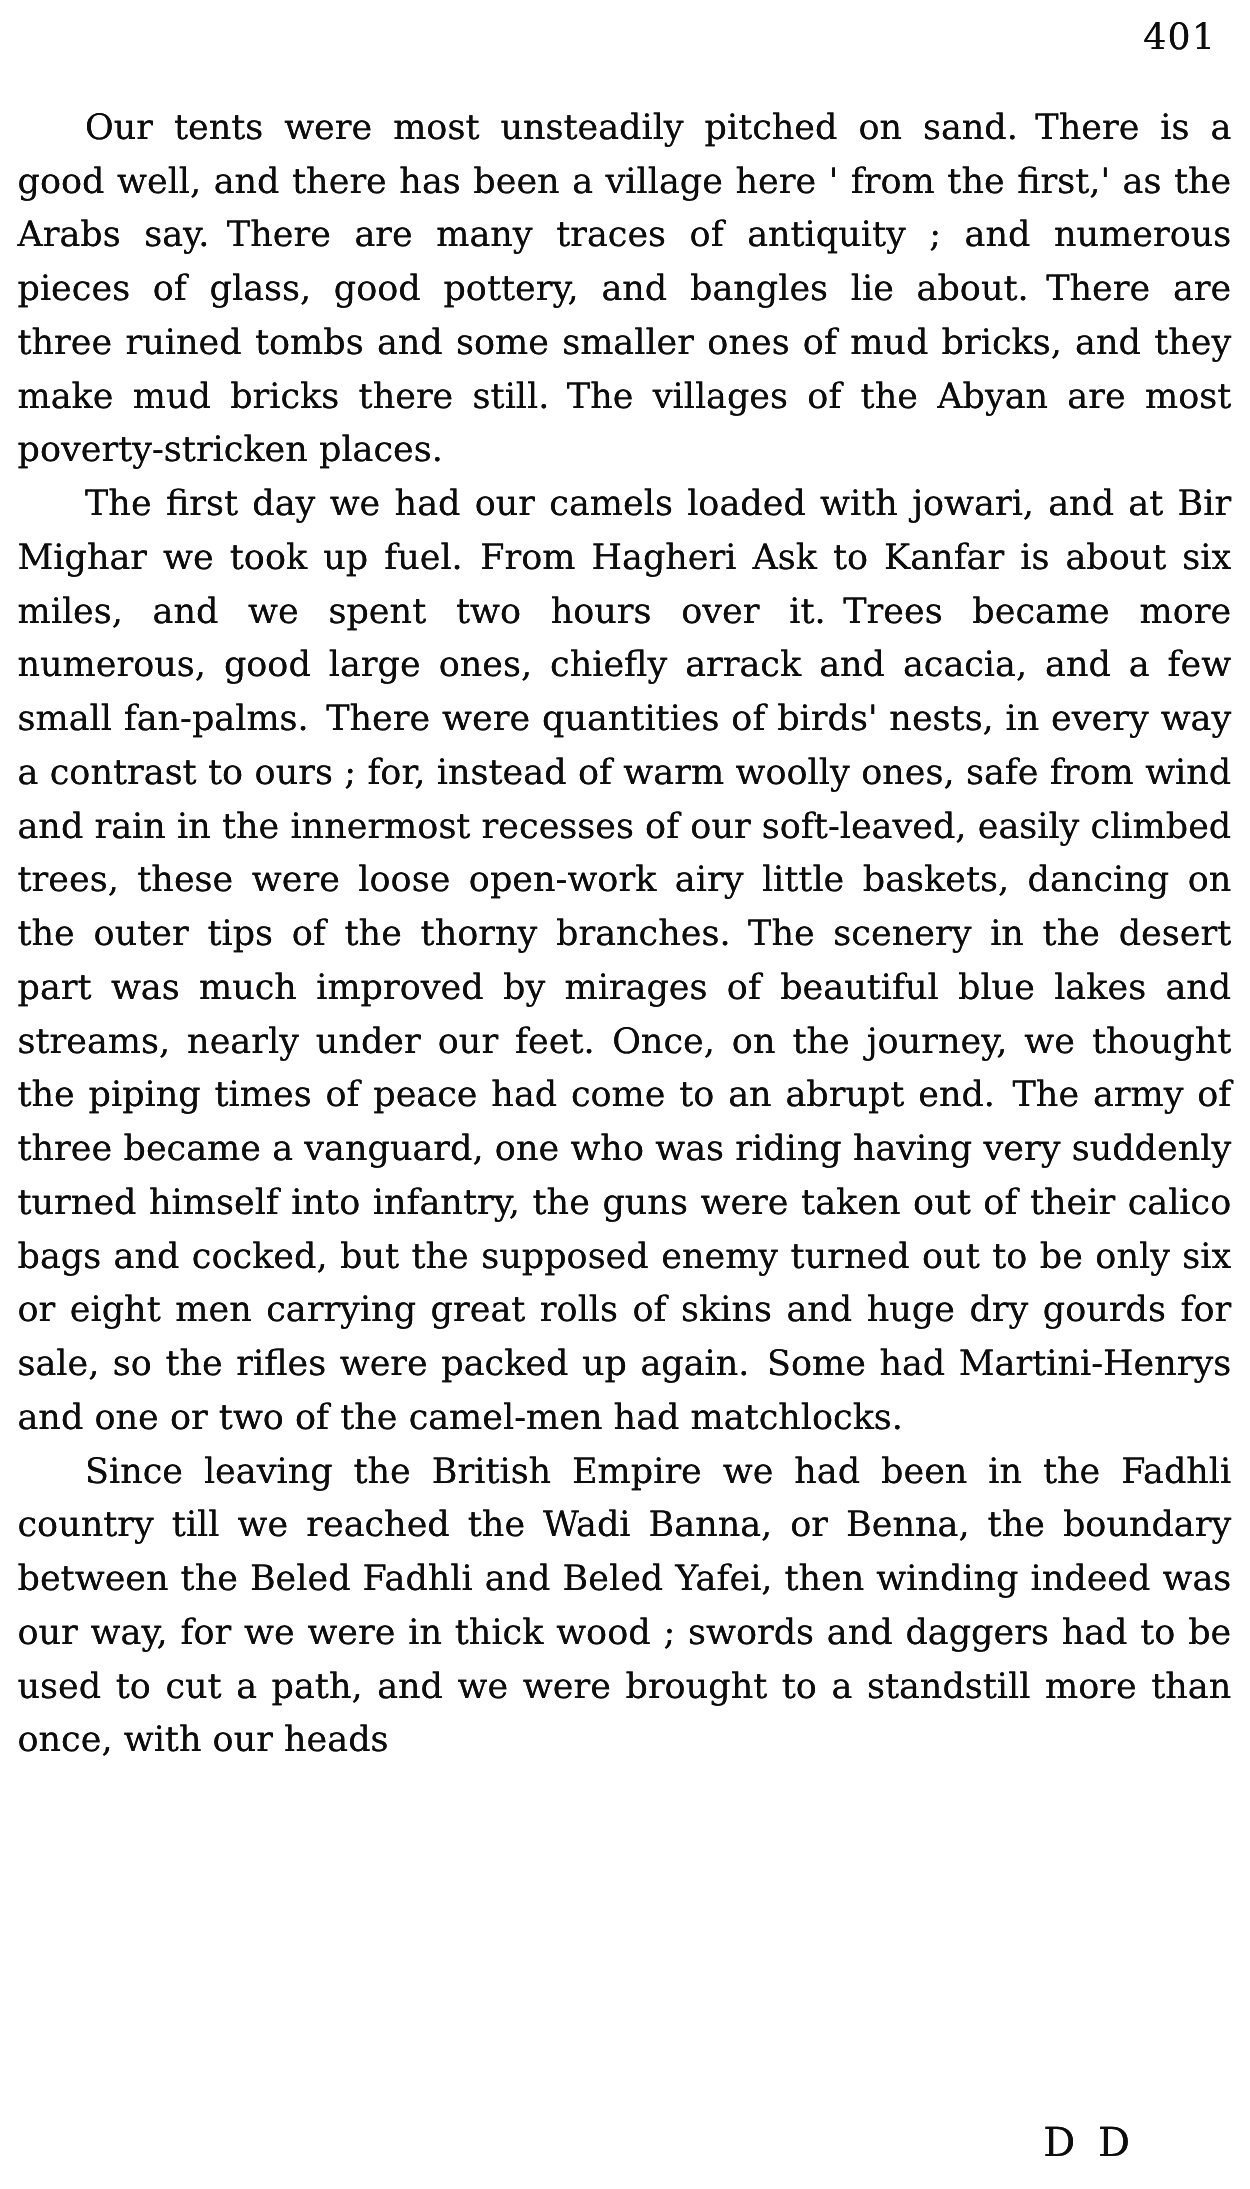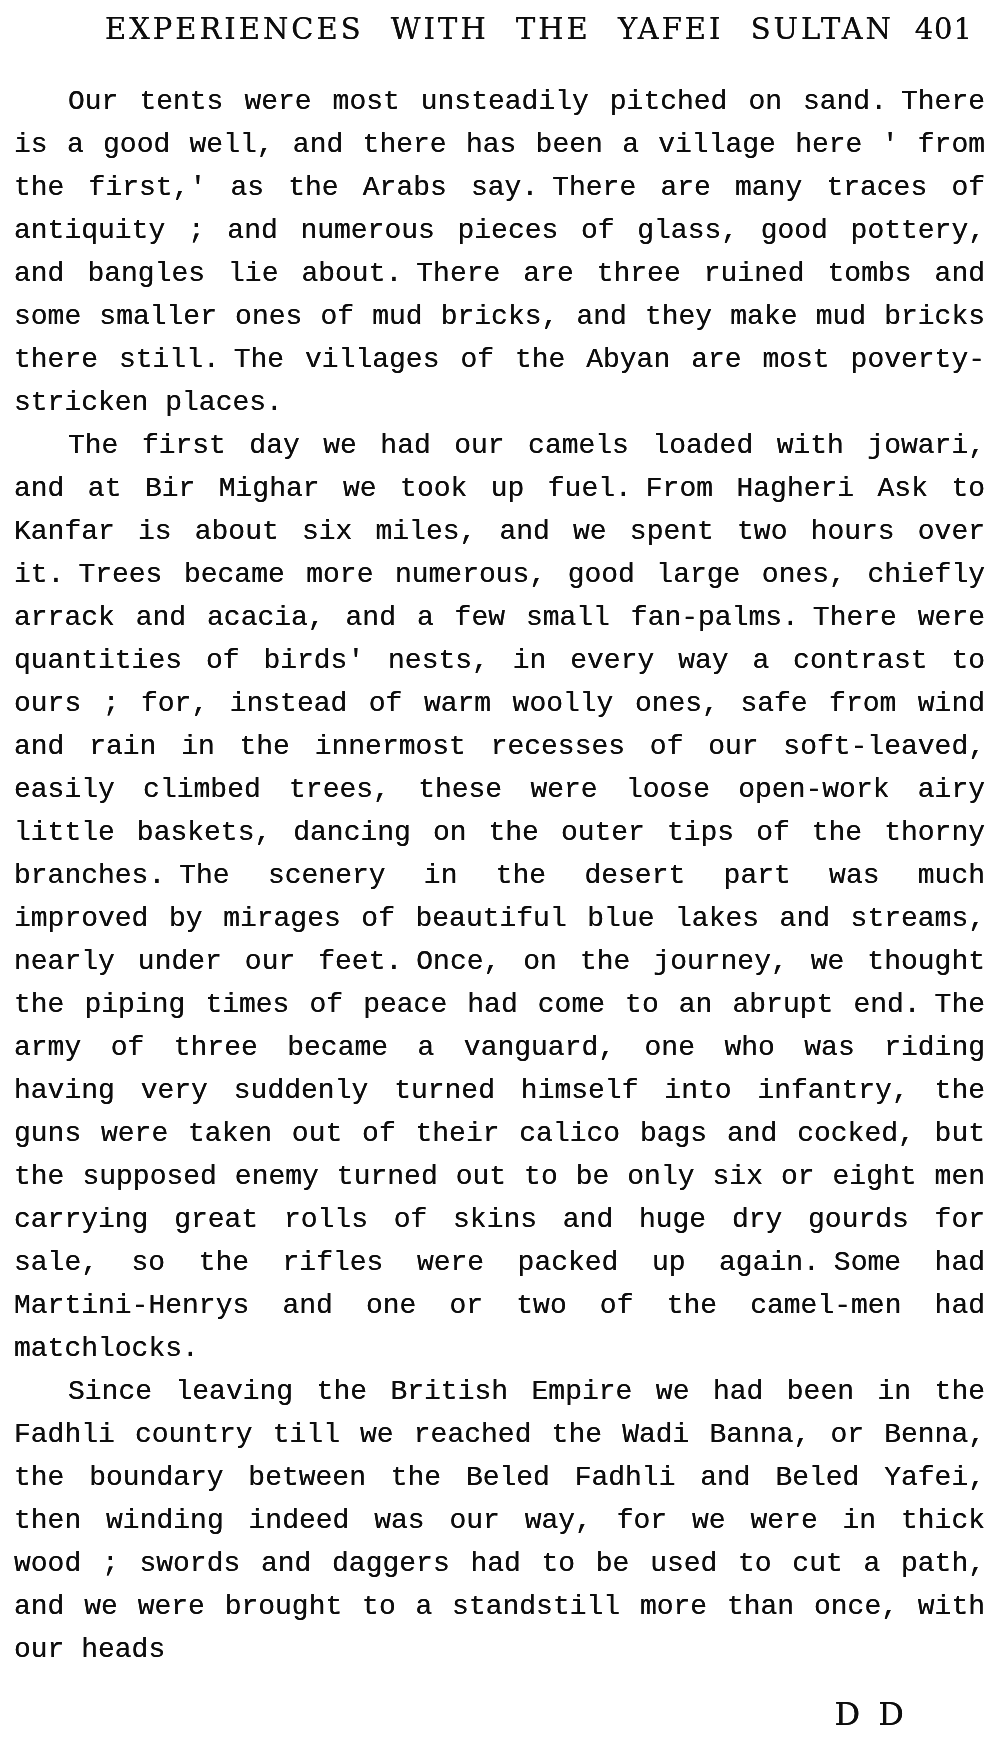--- a/index.html
+++ b/index.html
@@ -38,42 +38,40 @@
     letter-spacing: 1px;
     word-spacing: normal;
     text-align: right;
   }
   .page-body {
     margin: 24px 15px 0 14px;
     font-size: 28px;
     line-height: 43px;
     text-align: justify;
     text-shadow: 0 0 0.4px currentColor;
-    font-family: Liberation Mono, monospace;
   }
   .page-body p {
     margin: 0;
     text-indent: 54px;
   }
   .printer-signature {
     position: absolute;
     right: 92px;
     bottom: 18px;
     font-size: 32px;
     letter-spacing: 4px;
     text-shadow: 0 0 0.5px currentColor;
   }
 </style>
 </head>
 <body>
 
 <div class="page">
 
   <div class="running-header">
-    <span>EXPERIENCES WITH THE YAFEI SULTAN</span>
     <span class="page-number">401</span>
   </div>
 
   <div class="page-body">
     <p>Our tents were most unsteadily pitched on sand. There is a good well, and there has been a village here ' from the first,' as the Arabs say. There are many traces of antiquity ; and numerous pieces of glass, good pottery, and bangles lie about. There are three ruined tombs and some smaller ones of mud bricks, and they make mud bricks there still. The villages of the Abyan are most poverty-stricken places.</p>
     <p>The first day we had our camels loaded with jowari, and at Bir Mighar we took up fuel. From Hagheri Ask to Kanfar is about six miles, and we spent two hours over it. Trees became more numerous, good large ones, chiefly arrack and acacia, and a few small fan-palms. There were quantities of birds' nests, in every way a contrast to ours ; for, instead of warm woolly ones, safe from wind and rain in the innermost recesses of our soft-leaved, easily climbed trees, these were loose open-work airy little baskets, dancing on the outer tips of the thorny branches. The scenery in the desert part was much improved by mirages of beautiful blue lakes and streams, nearly under our feet. Once, on the journey, we thought the piping times of peace had come to an abrupt end. The army of three became a vanguard, one who was riding having very suddenly turned himself into infantry, the guns were taken out of their calico bags and cocked, but the supposed enemy turned out to be only six or eight men carrying great rolls of skins and huge dry gourds for sale, so the rifles were packed up again. Some had Martini-Henrys and one or two of the camel-men had matchlocks.</p>
     <p>Since leaving the British Empire we had been in the Fadhli country till we reached the Wadi Banna, or Benna, the boundary between the Beled Fadhli and Beled Yafei, then winding indeed was our way, for we were in thick wood ; swords and daggers had to be used to cut a path, and we were brought to a standstill more than once, with our heads</p>
   </div>
 
   <div class="printer-signature">D D</div>

